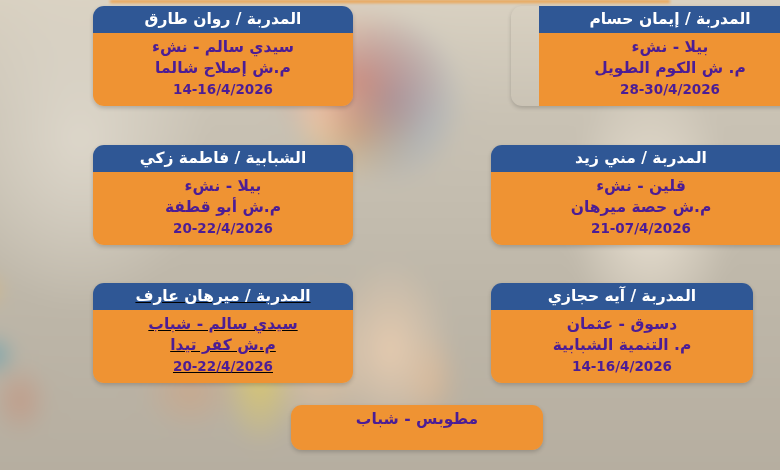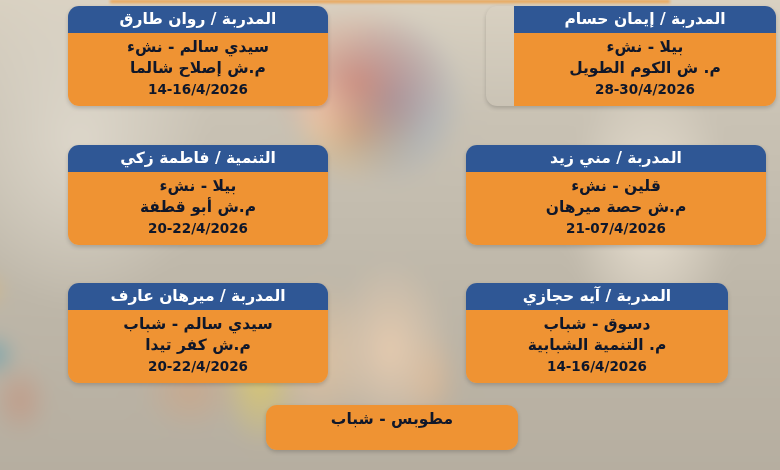--- a/index.html
+++ b/index.html
@@ -57,35 +57,36 @@
     opacity: 0.9;
     filter: blur(1.5px);
   }
 
   
   .card {
     position: absolute;
     border-radius: 11px;
     overflow: hidden;
     box-shadow: 0 2px 4px rgba(0,0,0,0.18);
+    margin-left: 25px;
   }
   .card-header {
     background: #2f5795;
     color: #ffffff;
     height: 27px;
     line-height: 27px;
     text-align: center;
     font-size: 15.5px;
     font-weight: bold;
     white-space: nowrap;
     letter-spacing: 0px;
   }
   .card-body {
     background: #ef9333;
-    color: #0f172a;
+    color: #4c1d95;
     text-align: center;
     padding: 4px 6px 7px 6px;
   }
   .line-place {
     font-size: 15.5px;
     font-weight: bold;
     line-height: 21px;
     white-space: nowrap;
   }
   .line-venue {
@@ -100,21 +101,21 @@
     line-height: 20px;
     white-space: nowrap;
     direction: ltr;
   }
 
   
   #card-0 { left: 68px;  top: 6px;   width: 260px; }
   #card-1 { left: 486px; top: 6px;   width: 262px; padding-left: 28px; }
   #card-2 { left: 68px;  top: 145px; width: 260px; }
   #card-3 { left: 466px; top: 145px; width: 300px; }
-  #card-4 { left: 68px;  top: 283px; width: 260px; }
+  #card-4 { left: 68px;  top: 283px; width: 260px; text-decoration: underline; }
   #card-5 { left: 466px; top: 283px; width: 262px; }
   #card-6 { left: 266px; top: 405px; width: 252px; }
 
   #card-6 .card-body { padding-bottom: 20px; }
 </style>
 </head>
 <body>
 
 <div id="stage">
 
@@ -133,21 +134,21 @@
   <div class="card" id="card-1">
     <div class="card-header">المدربة / إيمان حسام</div>
     <div class="card-body">
       <div class="line-place">بيلا - نشء</div>
       <div class="line-venue">م. ش الكوم الطويل</div>
       <div class="line-date">28-30/4/2026</div>
     </div>
   </div>
 
   <div class="card" id="card-2">
-    <div class="card-header">التنمية / فاطمة زكي</div>
+    <div class="card-header">الشبابية / فاطمة زكي</div>
     <div class="card-body">
       <div class="line-place">بيلا - نشء</div>
       <div class="line-venue">م.ش أبو قطفة</div>
       <div class="line-date">20-22/4/2026</div>
     </div>
   </div>
 
   <div class="card" id="card-3">
     <div class="card-header">المدربة /  مني زيد</div>
     <div class="card-body">
@@ -162,21 +163,21 @@
     <div class="card-body">
       <div class="line-place">سيدي سالم - شباب</div>
       <div class="line-venue">م.ش كفر تيدا</div>
       <div class="line-date">20-22/4/2026</div>
     </div>
   </div>
 
   <div class="card" id="card-5">
     <div class="card-header">المدربة / آيه حجازي</div>
     <div class="card-body">
-      <div class="line-place">دسوق - شباب</div>
+      <div class="line-place">دسوق - عثمان</div>
       <div class="line-venue">م. التنمية الشبابية</div>
       <div class="line-date">14-16/4/2026</div>
     </div>
   </div>
 
   <div class="card" id="card-6">
     <div class="card-body">
       <div class="line-place">مطوبس - شباب</div>
     </div>
   </div>

